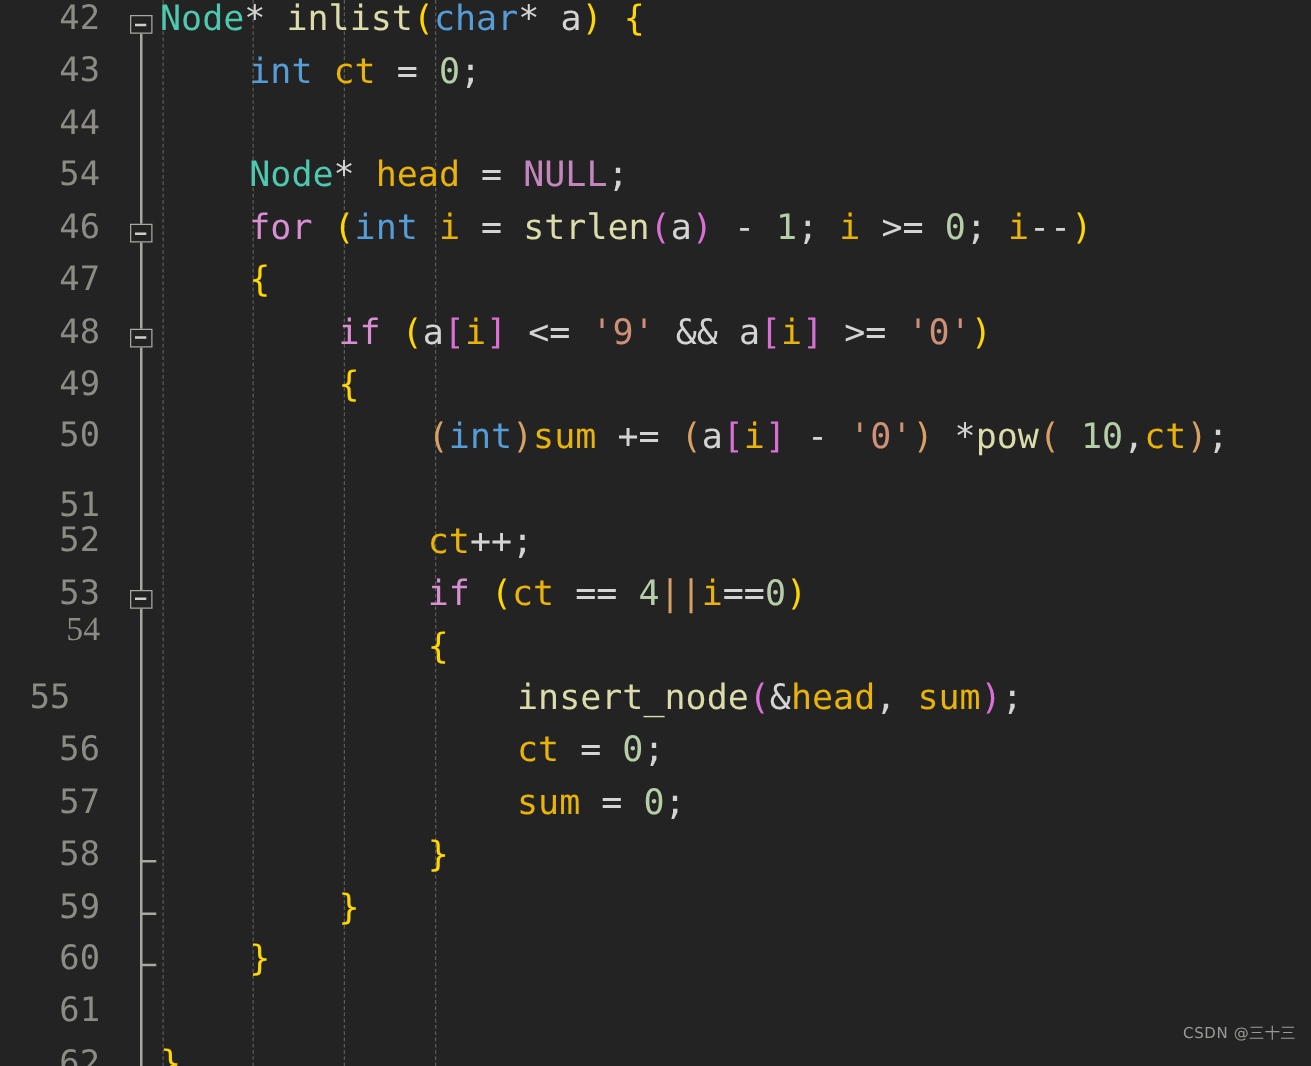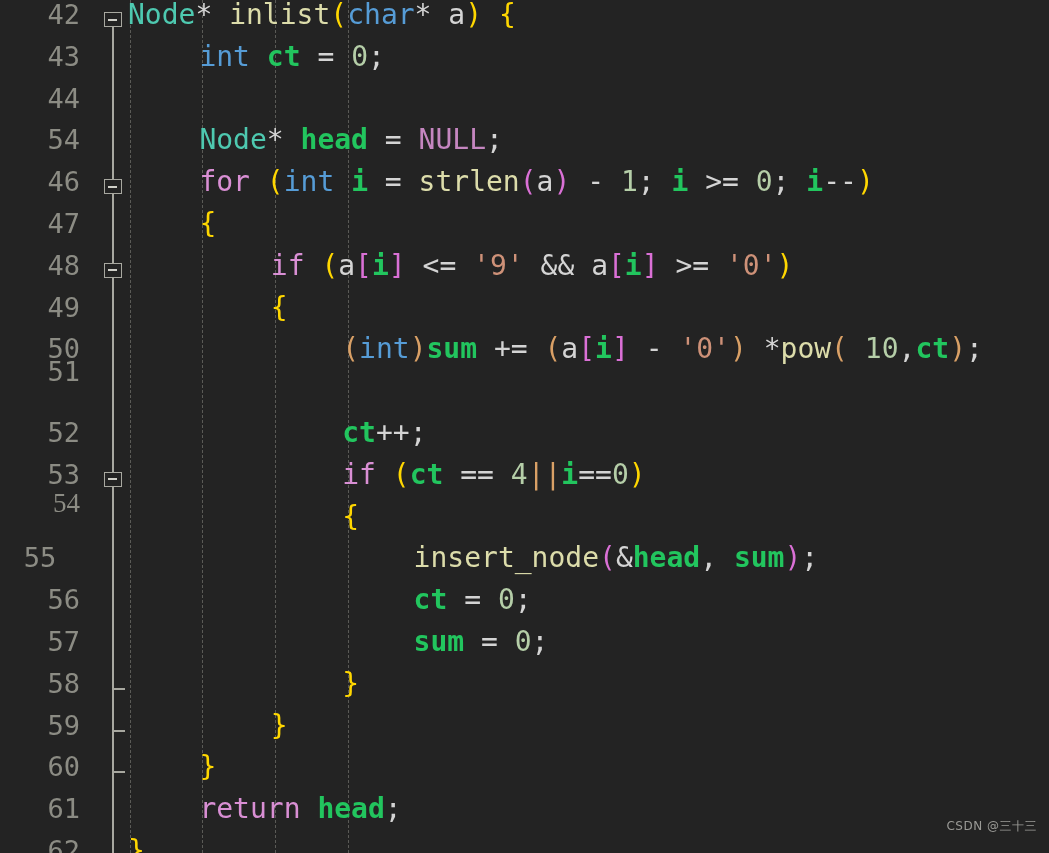--- a/index.html
+++ b/index.html
@@ -108,21 +108,21 @@
     font-family: "DejaVu Sans Mono", "Liberation Mono", monospace;
     font-size: 28px;
     letter-spacing: 0px;
   }
 
   
   .t-type      { color: #4ec9b0; }
   .t-kw        { color: #569cd6; }
   .t-ctl       { color: #d98fd4; }
   .t-fn        { color: #dcdcaa; }
-  .t-var       { color: #22c55e; font-weight: bold; }
+  .t-var       { color: #eab308; }
   .t-num       { color: #b5cea8; }
   .t-str       { color: #ce9178; }
   .t-const     { color: #c586c0; }
   .t-plain     { color: #d4d4d4; }
   .t-punct     { color: #d4d4d4; }
   .t-op        { color: #d4d4d4; }
   .t-br1       { color: #ffd700; }
   .t-br2       { color: #da70d6; }
   .t-paren     { color: #d9a066; }
 
@@ -146,21 +146,21 @@
   <div class="gutter" id="gutter">
       <div class="linenum" style="top: -6px;">42</div>
       <div class="linenum" style="top: 35.8px;">43</div>
       <div class="linenum" style="top: 77.6px;">44</div>
       <div class="linenum" style="top: 119.4px;">54</div>
       <div class="linenum" style="top: 161.2px;">46</div>
       <div class="linenum" style="top: 203px;">47</div>
       <div class="linenum" style="top: 244.8px;">48</div>
       <div class="linenum" style="top: 286.6px; text-align: right;">49</div>
       <div class="linenum" style="top: 328.4px;">50</div>
-      <div class="linenum" style="top: 351px;">51</div>
+      <div class="linenum" style="top: 384px;">51</div>
       <div class="linenum" style="top: 412px;">52</div>
       <div class="linenum" style="top: 453.8px;">53</div>
       <div class="linenum" style="top: 483px; font-family: Liberation Serif, serif;">54</div>
       <div class="linenum" style="top: 537.4px; text-align: center;">55</div>
       <div class="linenum" style="top: 579.2px;">56</div>
       <div class="linenum" style="top: 621px;">57</div>
       <div class="linenum" style="top: 662.8px;">58</div>
       <div class="linenum" style="top: 704.6px;">59</div>
       <div class="linenum" style="top: 746.4px;">60</div>
       <div class="linenum" style="top: 788.2px;">61</div>
@@ -194,19 +194,18 @@
       <div class="code-line" style="top: 370.2px; left: 128px;"></div>
       <div class="code-line" style="top: 412px; left: 342.2px;"><span class="t-var">ct</span><span class="t-op">++</span><span class="t-punct">;</span></div>
       <div class="code-line" style="top: 453.8px; left: 342.2px;"><span class="t-ctl">if</span><span class="t-plain"> </span><span class="t-br1">(</span><span class="t-var">ct</span><span class="t-op"> == </span><span class="t-num">4</span><span class="t-paren">||</span><span class="t-var">i</span><span class="t-op">==</span><span class="t-num">0</span><span class="t-br1">)</span></div>
       <div class="code-line" style="top: 495.6px; left: 342.2px;"><span class="t-br1">{</span></div>
       <div class="code-line" style="top: 537.4px; left: 413.6px;"><span class="t-fn">insert_node</span><span class="t-br2">(</span><span class="t-plain">&amp;</span><span class="t-var">head</span><span class="t-punct">, </span><span class="t-var">sum</span><span class="t-br2">)</span><span class="t-punct">;</span></div>
       <div class="code-line" style="top: 579.2px; left: 413.6px;"><span class="t-var">ct</span><span class="t-op"> = </span><span class="t-num">0</span><span class="t-punct">;</span></div>
       <div class="code-line" style="top: 621px; left: 413.6px;"><span class="t-var">sum</span><span class="t-op"> = </span><span class="t-num">0</span><span class="t-punct">;</span></div>
       <div class="code-line" style="top: 662.8px; left: 342.2px;"><span class="t-br1">}</span></div>
       <div class="code-line" style="top: 704.6px; left: 270.8px;"><span class="t-br1">}</span></div>
       <div class="code-line" style="top: 746.4px; left: 199.4px;"><span class="t-br1">}</span></div>
-      <div class="code-line" style="top: 788.2px; left: 199.4px;"><span class="t-ctl">return</span><span class="t-plain"> </span><span class="t-var">head</span><span class="t-punct">;</span></div>
       <div class="code-line" style="top: 830px; left: 128px;"><span class="t-br1">}</span></div>
     </div>
 
   <div class="watermark">CSDN @三十三</div>
 
 </div>
 
 </body></html>

